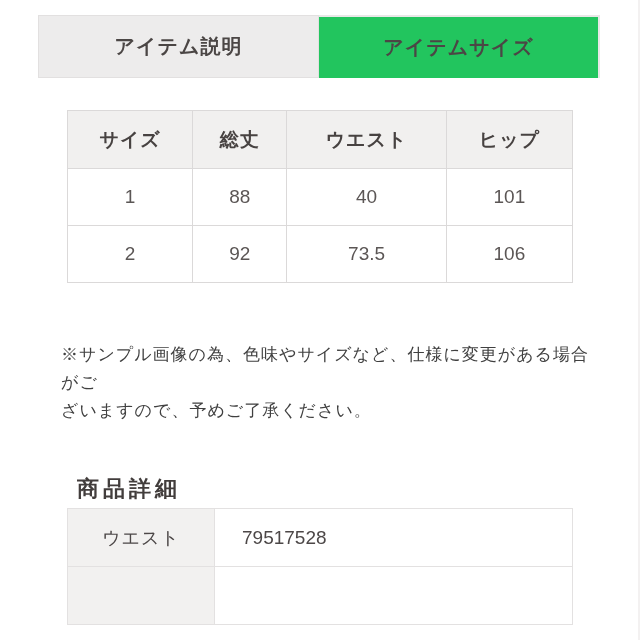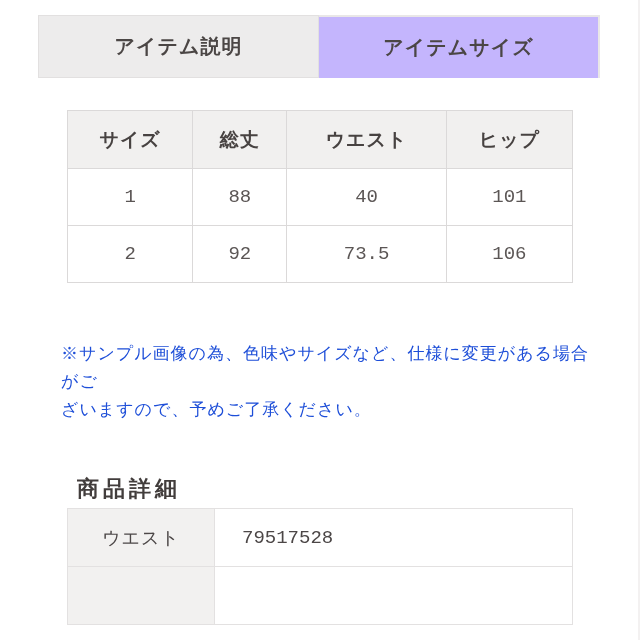--- a/index.html
+++ b/index.html
@@ -3,21 +3,21 @@
 <meta charset="utf-8">
 <style>
   html,body{margin:0;padding:0;background:#ffffff;}
   .page{
     position:relative;
     width:640px;height:640px;
     overflow:hidden;
     background:#ffffff;
     border-right:2px solid #f3f1f1;
     box-sizing:border-box;
-    font-family:Liberation Mono, monospace;
+    font-family:Liberation Sans, sans-serif;
     color:#4b4645;
   }
   
   .tab-bar{
     position:absolute;left:38px;top:15px;
     width:562px;height:63px;
     display:flex;
   }
   .tab{
     flex:1;
@@ -25,21 +25,21 @@
     font-size:20px;font-weight:700;letter-spacing:1px;
     color:#4b4645;
     box-sizing:border-box;
     cursor:pointer;
   }
   .tab.inactive{
     background:#edecec;
     border:1px solid #e2e0e0;
   }
   .tab.active{
-    background:#c4b5fd;
+    background:#22c55e;
     border-top:2px solid #e9e7e7;
     border-right:2px solid #e9e7e7;
   }
   
   table{border-collapse:collapse;}
   .size-table{
     position:absolute;left:67px;top:110px;
     width:506px;
     table-layout:fixed;
   }
@@ -60,21 +60,21 @@
   .col-size{width:125px;}
   .col-length{width:94px;}
   .col-waist{width:159px;}
   .col-hip{width:126px;}
   
   .note{
     position:absolute;left:61px;top:341px;
     width:530px;
     font-size:17px;line-height:28px;
     letter-spacing:1px;
-    color:#1d4ed8;
+    color:#404040;
   }
   
   .details-heading{
     position:absolute;left:61px;top:458px;
     margin:16px;
     font-size:22px;font-weight:700;letter-spacing:4px;
     color:#423d3c;
   }
   .details-table{
     position:absolute;left:67px;top:508px;

